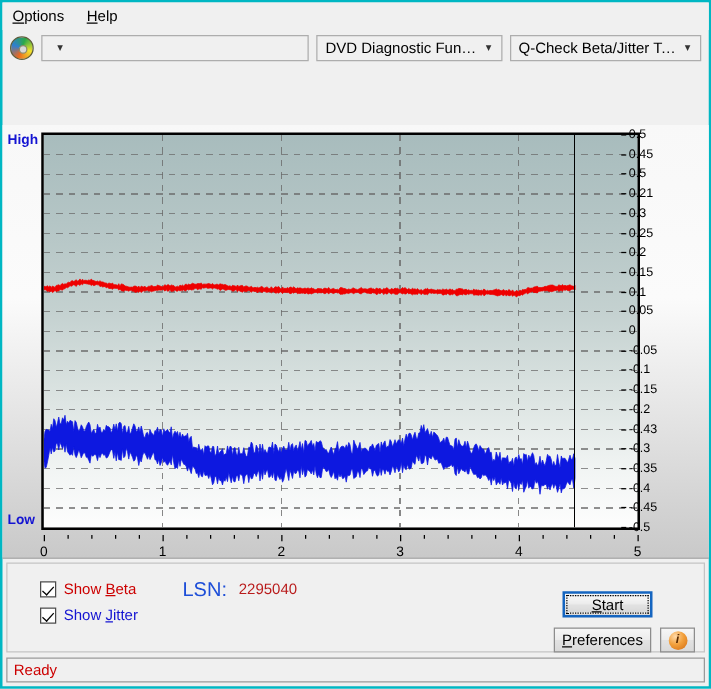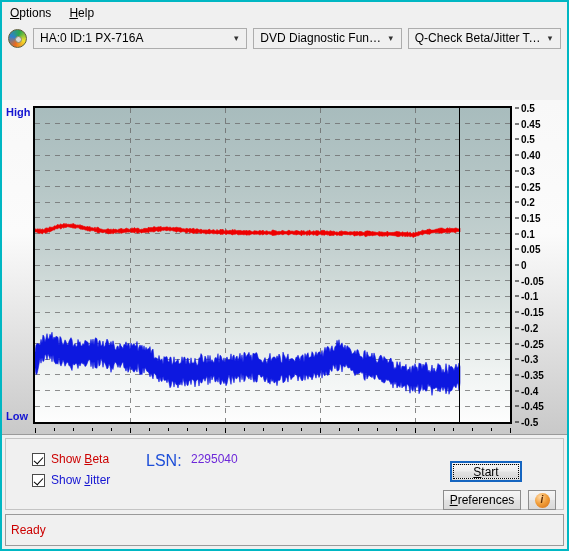--- a/index.html
+++ b/index.html
@@ -151,25 +151,24 @@
     left: 4px;
     font-size: 11px;
     color: #1414d2;
     font-weight: bold;
   }
   .lbl-high { top: 6px; }
   .lbl-low  { top: 310px; }
 
   .yaxis {
     position: absolute;
-    left: 513px; top: 0px;
+    left: 495px; top: 0px;
     width: 52px; height: 340px;
     font-size: 10px;
     color: #000;
-    font-weight: bold;
   }
   .ytick {
     position: absolute;
     left: 6px;
     transform: translateY(-50%);
     white-space: nowrap;
   }
   .ytickmark {
     position: absolute;
     left: 0px;
@@ -235,21 +234,21 @@
   .lbl-beta  { color: #cc0000; }
   .lbl-jitter{ color: #1414d2; }
   .lbl-beta u, .lbl-jitter u { text-decoration: underline; }
 
   #lsn-label {
     position: absolute; left: 140px; top: 13px;
     font-size: 16px; color: #1d4ed8;
   }
   #lsn-value {
     position: absolute; left: 185px; top: 13px;
-    font-size: 12px; color: #6d28d9;
+    font-size: 12px; color: #b91c1c;
   }
 
   .btn {
     position: absolute;
     background: linear-gradient(180deg,#f6f6f6 0%, #ececec 48%, #e2e2e2 52%, #d9d9d9 100%);
     border: 1px solid #8d8d8d;
     font-size: 12px;
     color: #000;
     display: flex; align-items: center; justify-content: center;
     white-space: nowrap;
@@ -282,21 +281,21 @@
     background: radial-gradient(circle at 35% 28%, #ffd9a8 0%, #f2a03c 45%, #d2690e 100%);
     color: #5a2a00;
     font-size: 10px; font-weight: bold; font-style: italic;
     display: flex; align-items: center; justify-content: center;
     line-height: 1;
   }
 
   
   .statusbar {
     flex: 0 0 auto;
-    height: 32px;
+    height: 20px;
     margin: 4px 3px 3px 3px;
     background: #f0f0f0;
     border: 1px solid #9a9a9a;
     display: flex; align-items: center;
     padding-left: 5px;
     font-size: 12px;
     color: #cc0000;
   }
 </style>
 </head>
@@ -306,21 +305,20 @@
 
 
   <div class="menubar">
     <div class="menu-item"><u>O</u><span>ptions</span></div>
     <div class="menu-item"><u>H</u><span>elp</span></div>
   </div>
 
   <div class="toolbar">
     <div class="disc-icon"></div>
     <div class="combo" id="combo-drive">
-      <span class="cval">HA:0 ID:1  PX-716A</span>
       <span class="carrow">▾</span>
     </div>
     <div class="combo" id="combo-function">
       <span class="cval">DVD Diagnostic Functions</span>
       <span class="carrow">▾</span>
     </div>
     <div class="combo" id="combo-test">
       <span class="cval">Q-Check Beta/Jitter Test</span>
       <span class="carrow">▾</span>
     </div>
@@ -362,21 +360,21 @@
     </div>
 
     <div class="yaxis" id="yaxis">
         <div class="ytickmark" style="top: 8px;"></div>
         <div class="ytick" style="top: 8px;">0.5</div>
         <div class="ytickmark" style="top: 23.7px;"></div>
         <div class="ytick" style="top: 23.7px;">0.45</div>
         <div class="ytickmark" style="top: 39.4px;"></div>
         <div class="ytick" style="top: 39.4px;">0.5</div>
         <div class="ytickmark" style="top: 55.1px;"></div>
-        <div class="ytick" style="top: 55.1px;">0.40</div>
+        <div class="ytick" style="top: 55.1px;">0.21</div>
         <div class="ytickmark" style="top: 70.8px;"></div>
         <div class="ytick" style="top: 70.8px;">0.3</div>
         <div class="ytickmark" style="top: 86.5px;"></div>
         <div class="ytick" style="top: 86.5px;">0.25</div>
         <div class="ytickmark" style="top: 102.2px;"></div>
         <div class="ytick" style="top: 102.2px;">0.2</div>
         <div class="ytickmark" style="top: 117.9px;"></div>
         <div class="ytick" style="top: 117.9px;">0.15</div>
         <div class="ytickmark" style="top: 133.6px;"></div>
         <div class="ytick" style="top: 133.6px;">0.1</div>
@@ -386,21 +384,21 @@
         <div class="ytick" style="top: 165px;">0</div>
         <div class="ytickmark" style="top: 180.7px;"></div>
         <div class="ytick" style="top: 180.7px;">-0.05</div>
         <div class="ytickmark" style="top: 196.4px;"></div>
         <div class="ytick" style="top: 196.4px;">-0.1</div>
         <div class="ytickmark" style="top: 212.1px;"></div>
         <div class="ytick" style="top: 212.1px;">-0.15</div>
         <div class="ytickmark" style="top: 227.8px;"></div>
         <div class="ytick" style="top: 227.8px;">-0.2</div>
         <div class="ytickmark" style="top: 243.5px;"></div>
-        <div class="ytick" style="top: 243.5px;">-0.25</div>
+        <div class="ytick" style="top: 243.5px;">-0.43</div>
         <div class="ytickmark" style="top: 259.2px;"></div>
         <div class="ytick" style="top: 259.2px;">-0.3</div>
         <div class="ytickmark" style="top: 274.9px;"></div>
         <div class="ytick" style="top: 274.9px;">-0.35</div>
         <div class="ytickmark" style="top: 290.6px;"></div>
         <div class="ytick" style="top: 290.6px;">-0.4</div>
         <div class="ytickmark" style="top: 306.3px;"></div>
         <div class="ytick" style="top: 306.3px;">-0.45</div>
         <div class="ytickmark" style="top: 322px;"></div>
         <div class="ytick" style="top: 322px;">-0.5</div>

